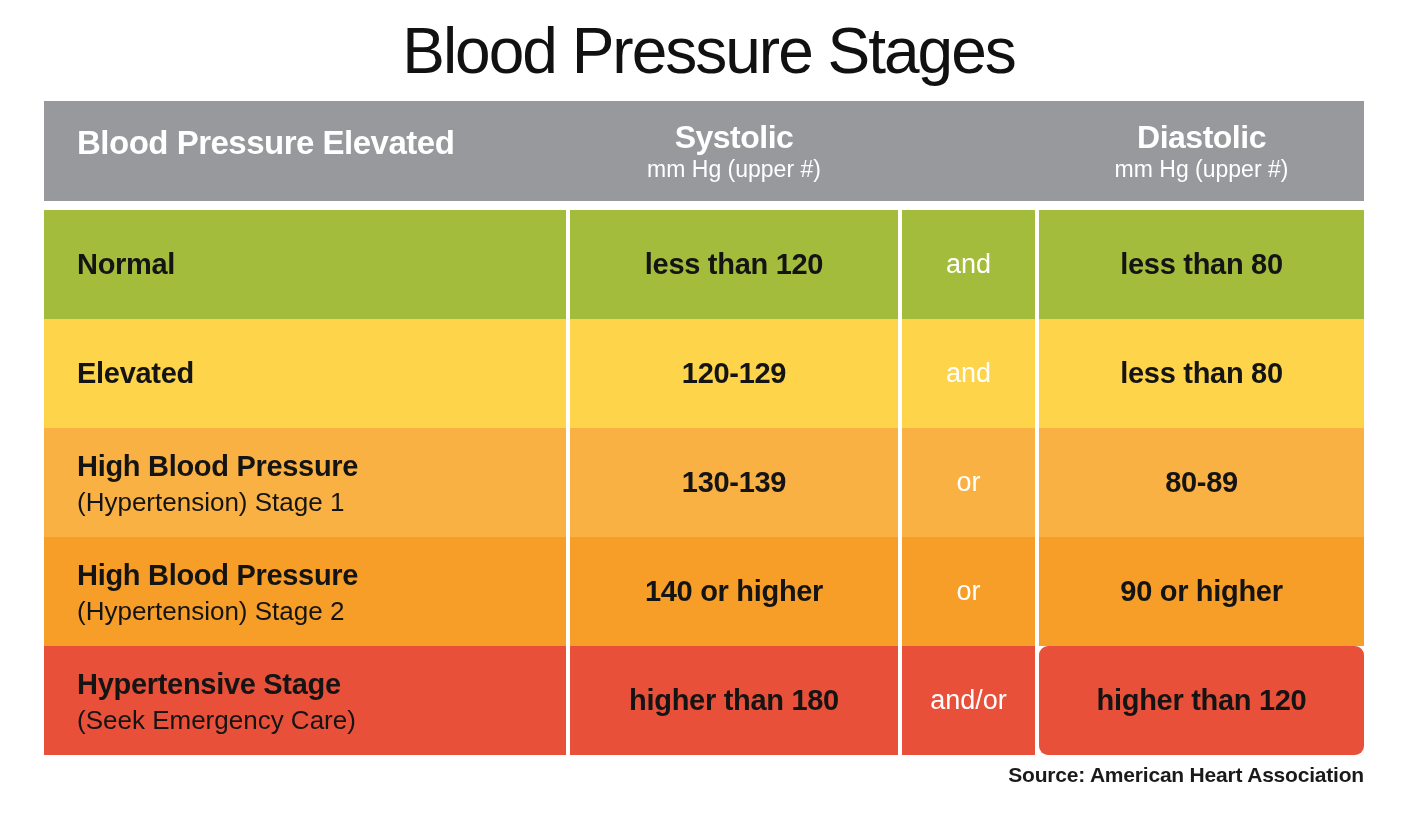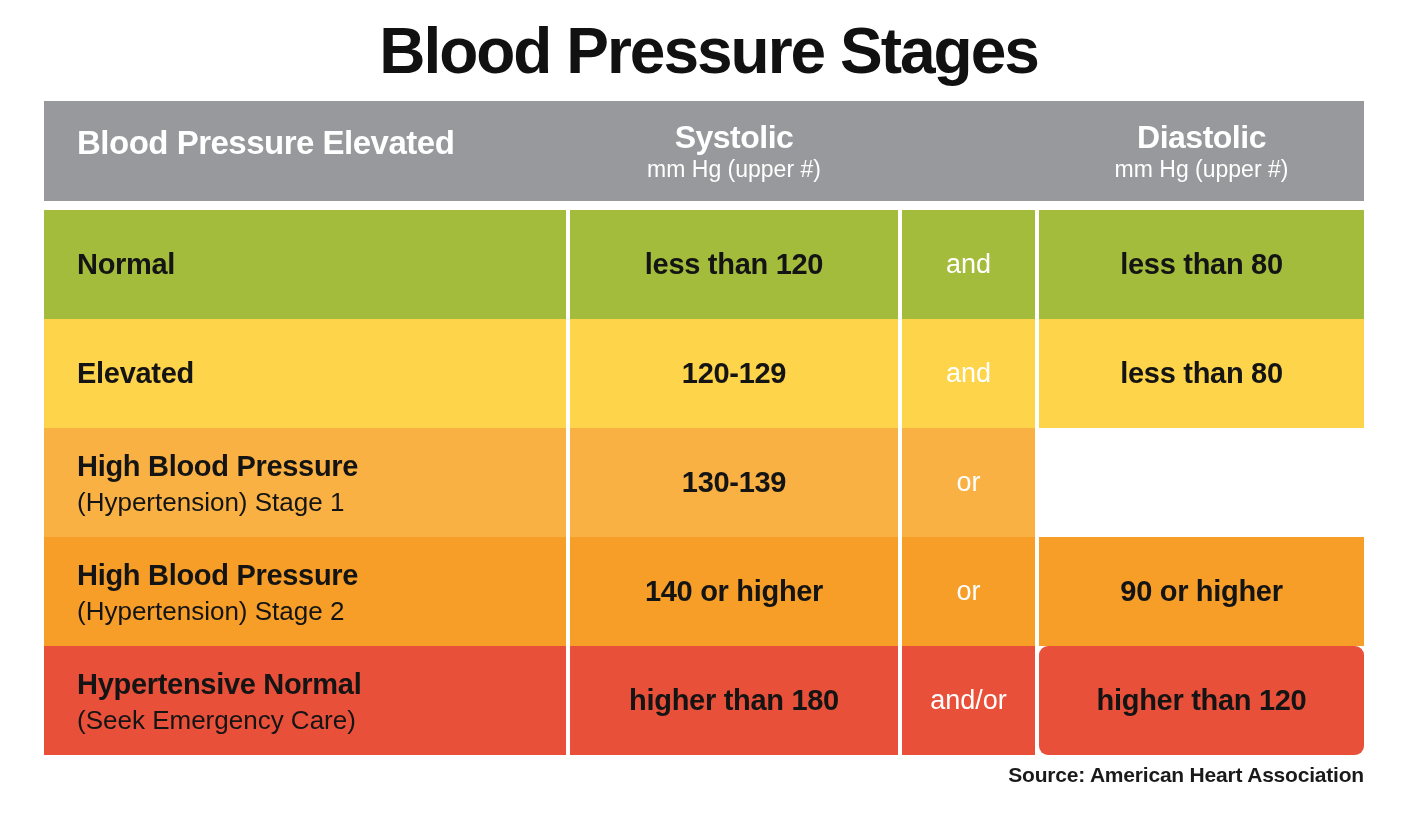--- a/index.html
+++ b/index.html
@@ -7,21 +7,21 @@
     width: 1417px; height: 813px;
     background: #ffffff;
     font-family: "Liberation Sans", "DejaVu Sans", sans-serif;
     overflow: hidden;
   }
   .title-wrap {
     width: 1417px; height: 101px;
     display: flex; align-items: center; justify-content: center;
   }
   .page-title {
-    font-size: 64px; font-weight: bold; color: #111111;
+    font-size: 64px; font-weight: normal; color: #111111;
     letter-spacing: -2px;
   }
   .bp-table {
     width: 1320px; margin-left: 44px;
   }
   .grid-cols {
     display: grid;
     grid-template-columns: 522px 328px 133px 1fr;
     column-gap: 4px;
   }
@@ -116,38 +116,39 @@
 
   <div class="bp-row grid-cols">
     <div class="cell cell-category" style="background-color: rgb(250, 177, 68);">
       <div class="cat-lines">
         <div class="cat-main">High Blood Pressure</div>
         <div class="cat-sub">(Hypertension) Stage 1</div>
       </div>
     </div>
     <div class="cell cell-value" style="background-color: rgb(250, 177, 68);">130-139</div>
     <div class="cell cell-connector" style="background-color: rgb(250, 177, 68);">or</div>
+    <div class="cell cell-value" style="background-color: rgb(250, 177, 68);">80-89</div>
   </div>
 
   <div class="bp-row grid-cols">
     <div class="cell cell-category" style="background-color: rgb(246, 158, 40);">
       <div class="cat-lines">
         <div class="cat-main">High Blood Pressure</div>
         <div class="cat-sub">(Hypertension) Stage 2</div>
       </div>
     </div>
     <div class="cell cell-value" style="background-color: rgb(246, 158, 40);">140 or higher</div>
     <div class="cell cell-connector" style="background-color: rgb(246, 158, 40);">or</div>
     <div class="cell cell-value" style="background-color: rgb(246, 158, 40);">90 or higher</div>
   </div>
 
   <div class="bp-row grid-cols">
     <div class="cell cell-category" style="background-color: rgb(233, 80, 58);">
       <div class="cat-lines">
-        <div class="cat-main">Hypertensive Normal</div>
+        <div class="cat-main">Hypertensive Stage</div>
         <div class="cat-sub">(Seek Emergency Care)</div>
       </div>
     </div>
     <div class="cell cell-value" style="background-color: rgb(233, 80, 58);">higher than 180</div>
     <div class="cell cell-connector" style="background-color: rgb(233, 80, 58);">and/or</div>
     <div class="cell cell-value" style="background-color: rgb(233, 80, 58); border-radius: 9px;">higher than 120</div>
   </div>
 
 </div>
 

